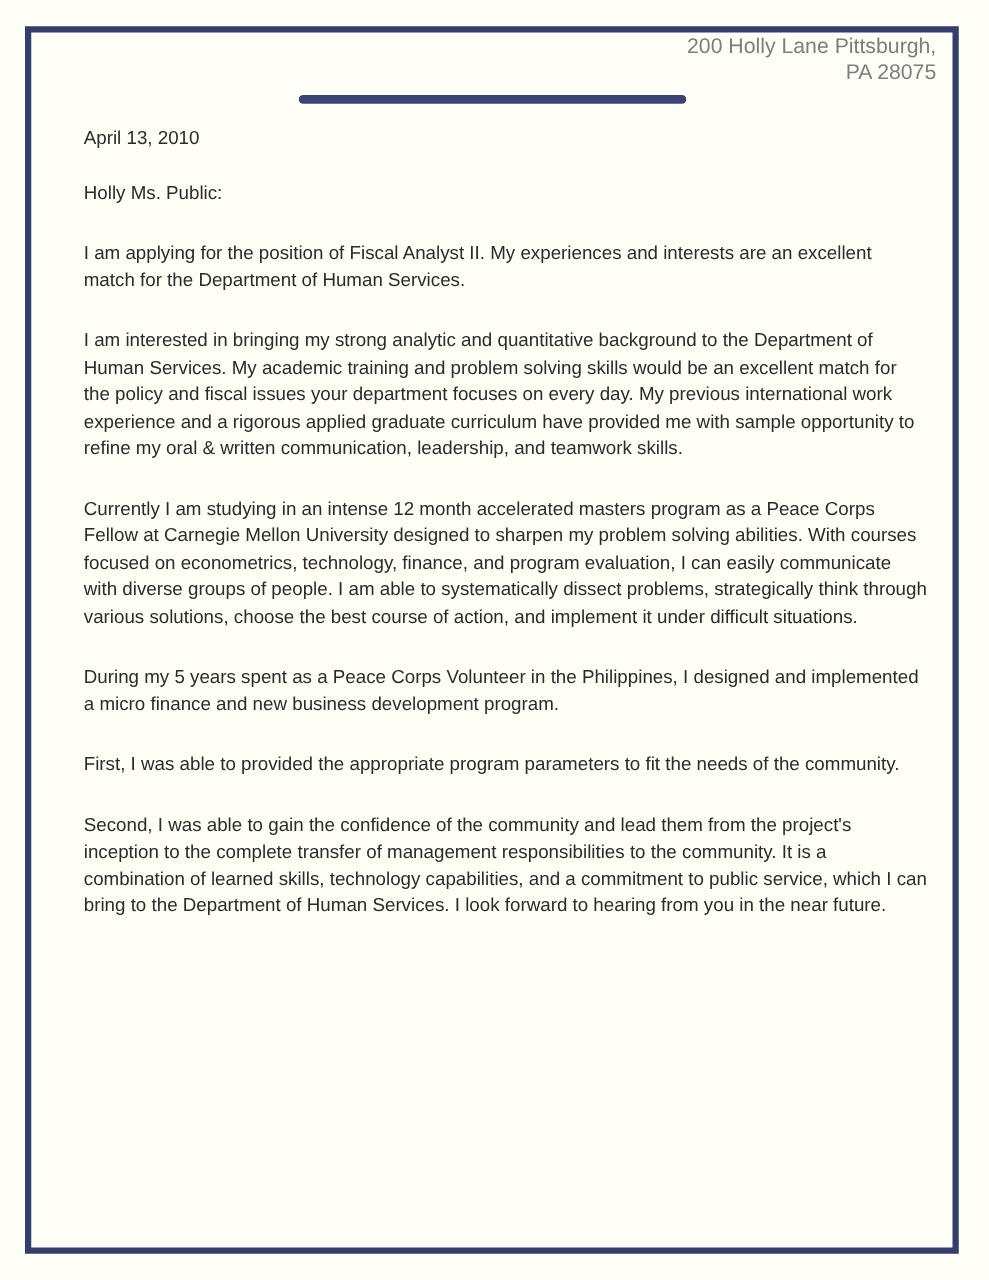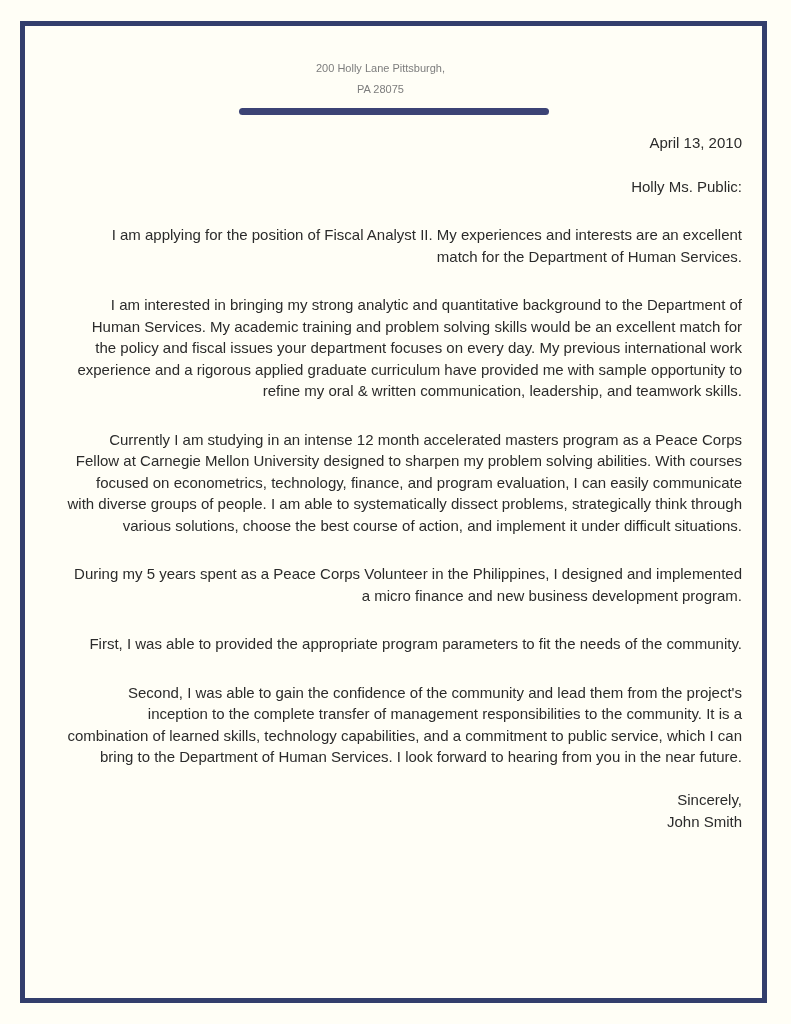--- a/index.html
+++ b/index.html
@@ -21,40 +21,39 @@
   .frame {
     position: absolute;
     left: 20px;
     top: 21px;
     right: 24px;
     bottom: 21px;
     border: 5px solid var(--border-color);
     box-sizing: border-box;
   }
   .header-wrap {
-    margin-top: 32px;
-    text-align: center;
+    text-align: right;
     transform: translateX(-13px);
     color: var(--header-text);
-    font-size: 11px;
+    font-size: 17px;
     line-height: 21px;
   }
   .divider {
     width: 310px;
     height: 7px;
     background: var(--divider-color);
     border-radius: 4px;
     margin: 8px auto 0;
   }
   .letter {
     padding: 17px 20px 0 42px;
     font-size: 15px;
     line-height: 21.5px;
     color: var(--body-text);
-    text-align: right;
+    text-align: left;
   }
   .letter .date { margin: 0 0 0 0; }
   .recipient { margin-top: 22px; }
   .salutation { margin-top: 22px; }
   .para { margin-top: 27px; }
   .closing-block { margin-top: 21.5px; }
 </style>
 </head>
 <body>
 
@@ -72,19 +71,15 @@
 
     <div class="salutation">Holly Ms. Public:</div>
 
     <div class="para">I am applying for the position of Fiscal Analyst II. My experiences and interests are an excellent match for the Department of Human Services.</div>
     <div class="para">I am interested in bringing my strong analytic and quantitative background to the Department of Human Services. My academic training and problem solving skills would be an excellent match for the policy and fiscal issues your department focuses on every day. My previous international work experience and a rigorous applied graduate curriculum have provided me with sample opportunity to refine my oral &amp; written communication, leadership, and teamwork skills.</div>
     <div class="para">Currently I am studying in an intense 12 month accelerated masters program as a Peace Corps Fellow at Carnegie Mellon University designed to sharpen my problem solving abilities. With courses focused on econometrics, technology, finance, and program evaluation, I can easily communicate with diverse groups of people. I am able to systematically dissect problems, strategically think through various solutions, choose the best course of action, and implement it under difficult situations.</div>
     <div class="para">During my 5 years spent as a Peace Corps Volunteer in the Philippines, I designed and implemented a micro finance and new business development program.</div>
     <div class="para">First, I was able to provided the appropriate program parameters to fit the needs of the community.</div>
     <div class="para">Second, I was able to gain the confidence of the community and lead them from the project's inception to the complete transfer of management responsibilities to the community. It is a combination of learned skills, technology capabilities, and a commitment to public service, which I can bring to the Department of Human Services. I look forward to hearing from you in the near future.</div>
 
-    <div class="closing-block">
-      <div>Sincerely,</div>
-      <div>John Smith</div>
-    </div>
   </div>
 
 </div>
 
 </body></html>

